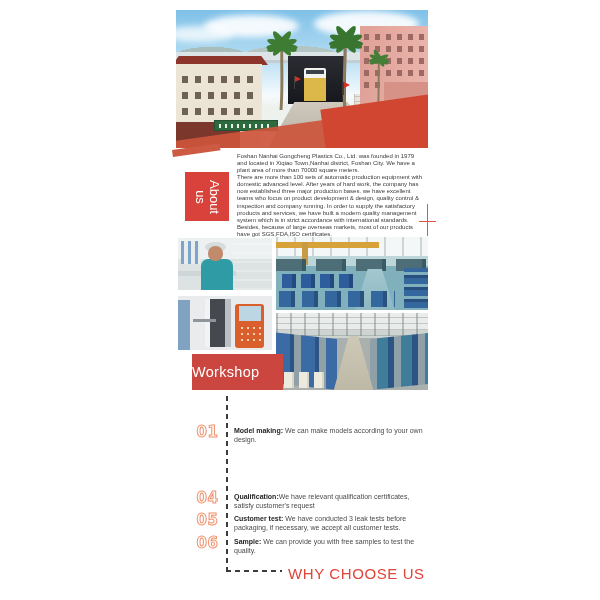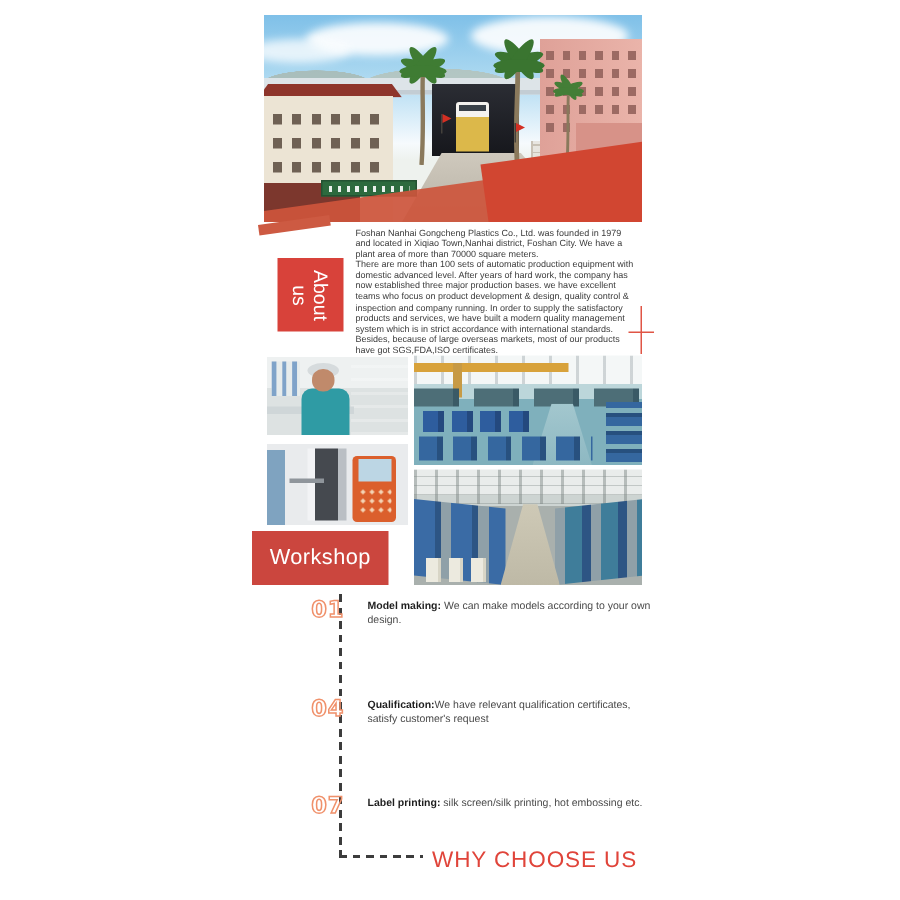--- a/index.html
+++ b/index.html
@@ -118,26 +118,26 @@
                          repeating-linear-gradient(0deg,rgba(120,130,128,.35) 0 1px,transparent 1px 6px); }
   .wp4-aisle { left:38%; top:30%; width:26%; height:70%;
                background:linear-gradient(180deg,#cec9b6,#beb9a6);
                clip-path:polygon(38% 0,62% 0,100% 100%,0 100%); }
   .wp4-ml { left:0; top:34%; width:40%; height:66%; transform:skewY(6deg); transform-origin:right top;
             background:repeating-linear-gradient(90deg,#3a6ba5 0 14px,#2d5584 14px 18px,#8fa0a8 18px 25px); }
   .wp4-mr { right:0; top:34%; width:38%; height:66%; transform:skewY(-6deg); transform-origin:left top;
             background:repeating-linear-gradient(90deg,#8fa0a8 0 7px,#3f7d9a 7px 18px,#2d5584 18px 24px); }
   .wp4-sacks { left:5%; top:76%; width:28%; height:22%;
                background:repeating-linear-gradient(90deg,#eceadf 0 8px,#d8d5c6 8px 10px,transparent 10px 15px); }
-  .ws-box { position:absolute; left:168px; top:354px; width:91px; height:36px; background:#cb463e;
-            display:flex; align-items:center; justify-content:center;
+  .ws-box { position:absolute; left:192px; top:354px; width:91px; height:36px; background:#cb463e;
+            display:flex; align-items:center; 
             color:#fff; font-size:14.5px; letter-spacing:.3px; }
 
   
-  .feat { position:absolute; left:205px; width:234px; display:flex; }
+  .feat { position:absolute; left:194px; width:234px; display:flex;margin-top:26px; }
   .feat-num { width:27px; flex:0 0 27px; text-align:center; font-weight:bold; font-size:15px; line-height:13px;
               color:transparent; -webkit-text-stroke:1px #f0916b; letter-spacing:.5px;
               font-family:"DejaVu Sans",sans-serif; }
   .feat-text { margin-left:13px; width:192px; font-size:7px; line-height:1.35; color:#4a4a4a; }
   .feat-title { font-weight:bold; color:#1e1e1e; }
   .vdash { position:absolute; left:226px; top:396px; width:2px; height:174px;
            background:repeating-linear-gradient(180deg,#3c3c3c 0 5px,transparent 5px 9px); }
   .hdash { position:absolute; left:226px; top:570px; width:56px; height:2px;
            background:repeating-linear-gradient(90deg,#3c3c3c 0 5px,transparent 5px 9px); }
   .why-label { position:absolute; left:288px; top:565px; font-size:15px; font-weight:normal;
@@ -269,21 +269,25 @@
   <div class="vdash"></div>
 
   <div class="feat" style="top:400px">
     <span class="feat-num">01</span>
     <div class="feat-text"><span class="feat-title">Model making: </span><span>We can make models according to your own design.</span></div>
   </div>
   <div class="feat" style="top:466px">
     <span class="feat-num">04</span>
     <div class="feat-text"><span class="feat-title">Qualification:</span><span>We have relevant qualification certificates, satisfy customer's request</span></div>
   </div>
-  <div class="feat" style="top:531px">
-    <span class="feat-num">07</span>
-    <div class="feat-text"><span class="feat-title">Label printing: </span><span>silk screen/silk printing, hot embossing etc.</span></div>
+  <div class="feat" style="top:488px">
+    <span class="feat-num">05</span>
+    <div class="feat-text"><span class="feat-title">Customer test: </span><span>We have conducted 3 leak tests before packaging, if necessary, we accept all customer tests.</span></div>
+  </div>
+  <div class="feat" style="top:511px">
+    <span class="feat-num">06</span>
+    <div class="feat-text"><span class="feat-title">Sample: </span><span>We can provide you with free samples to test the quality.</span></div>
   </div>
 
   <div class="hdash"></div>
   <div class="why-label">WHY CHOOSE US</div>
 
 </div>
 
 </body></html>

